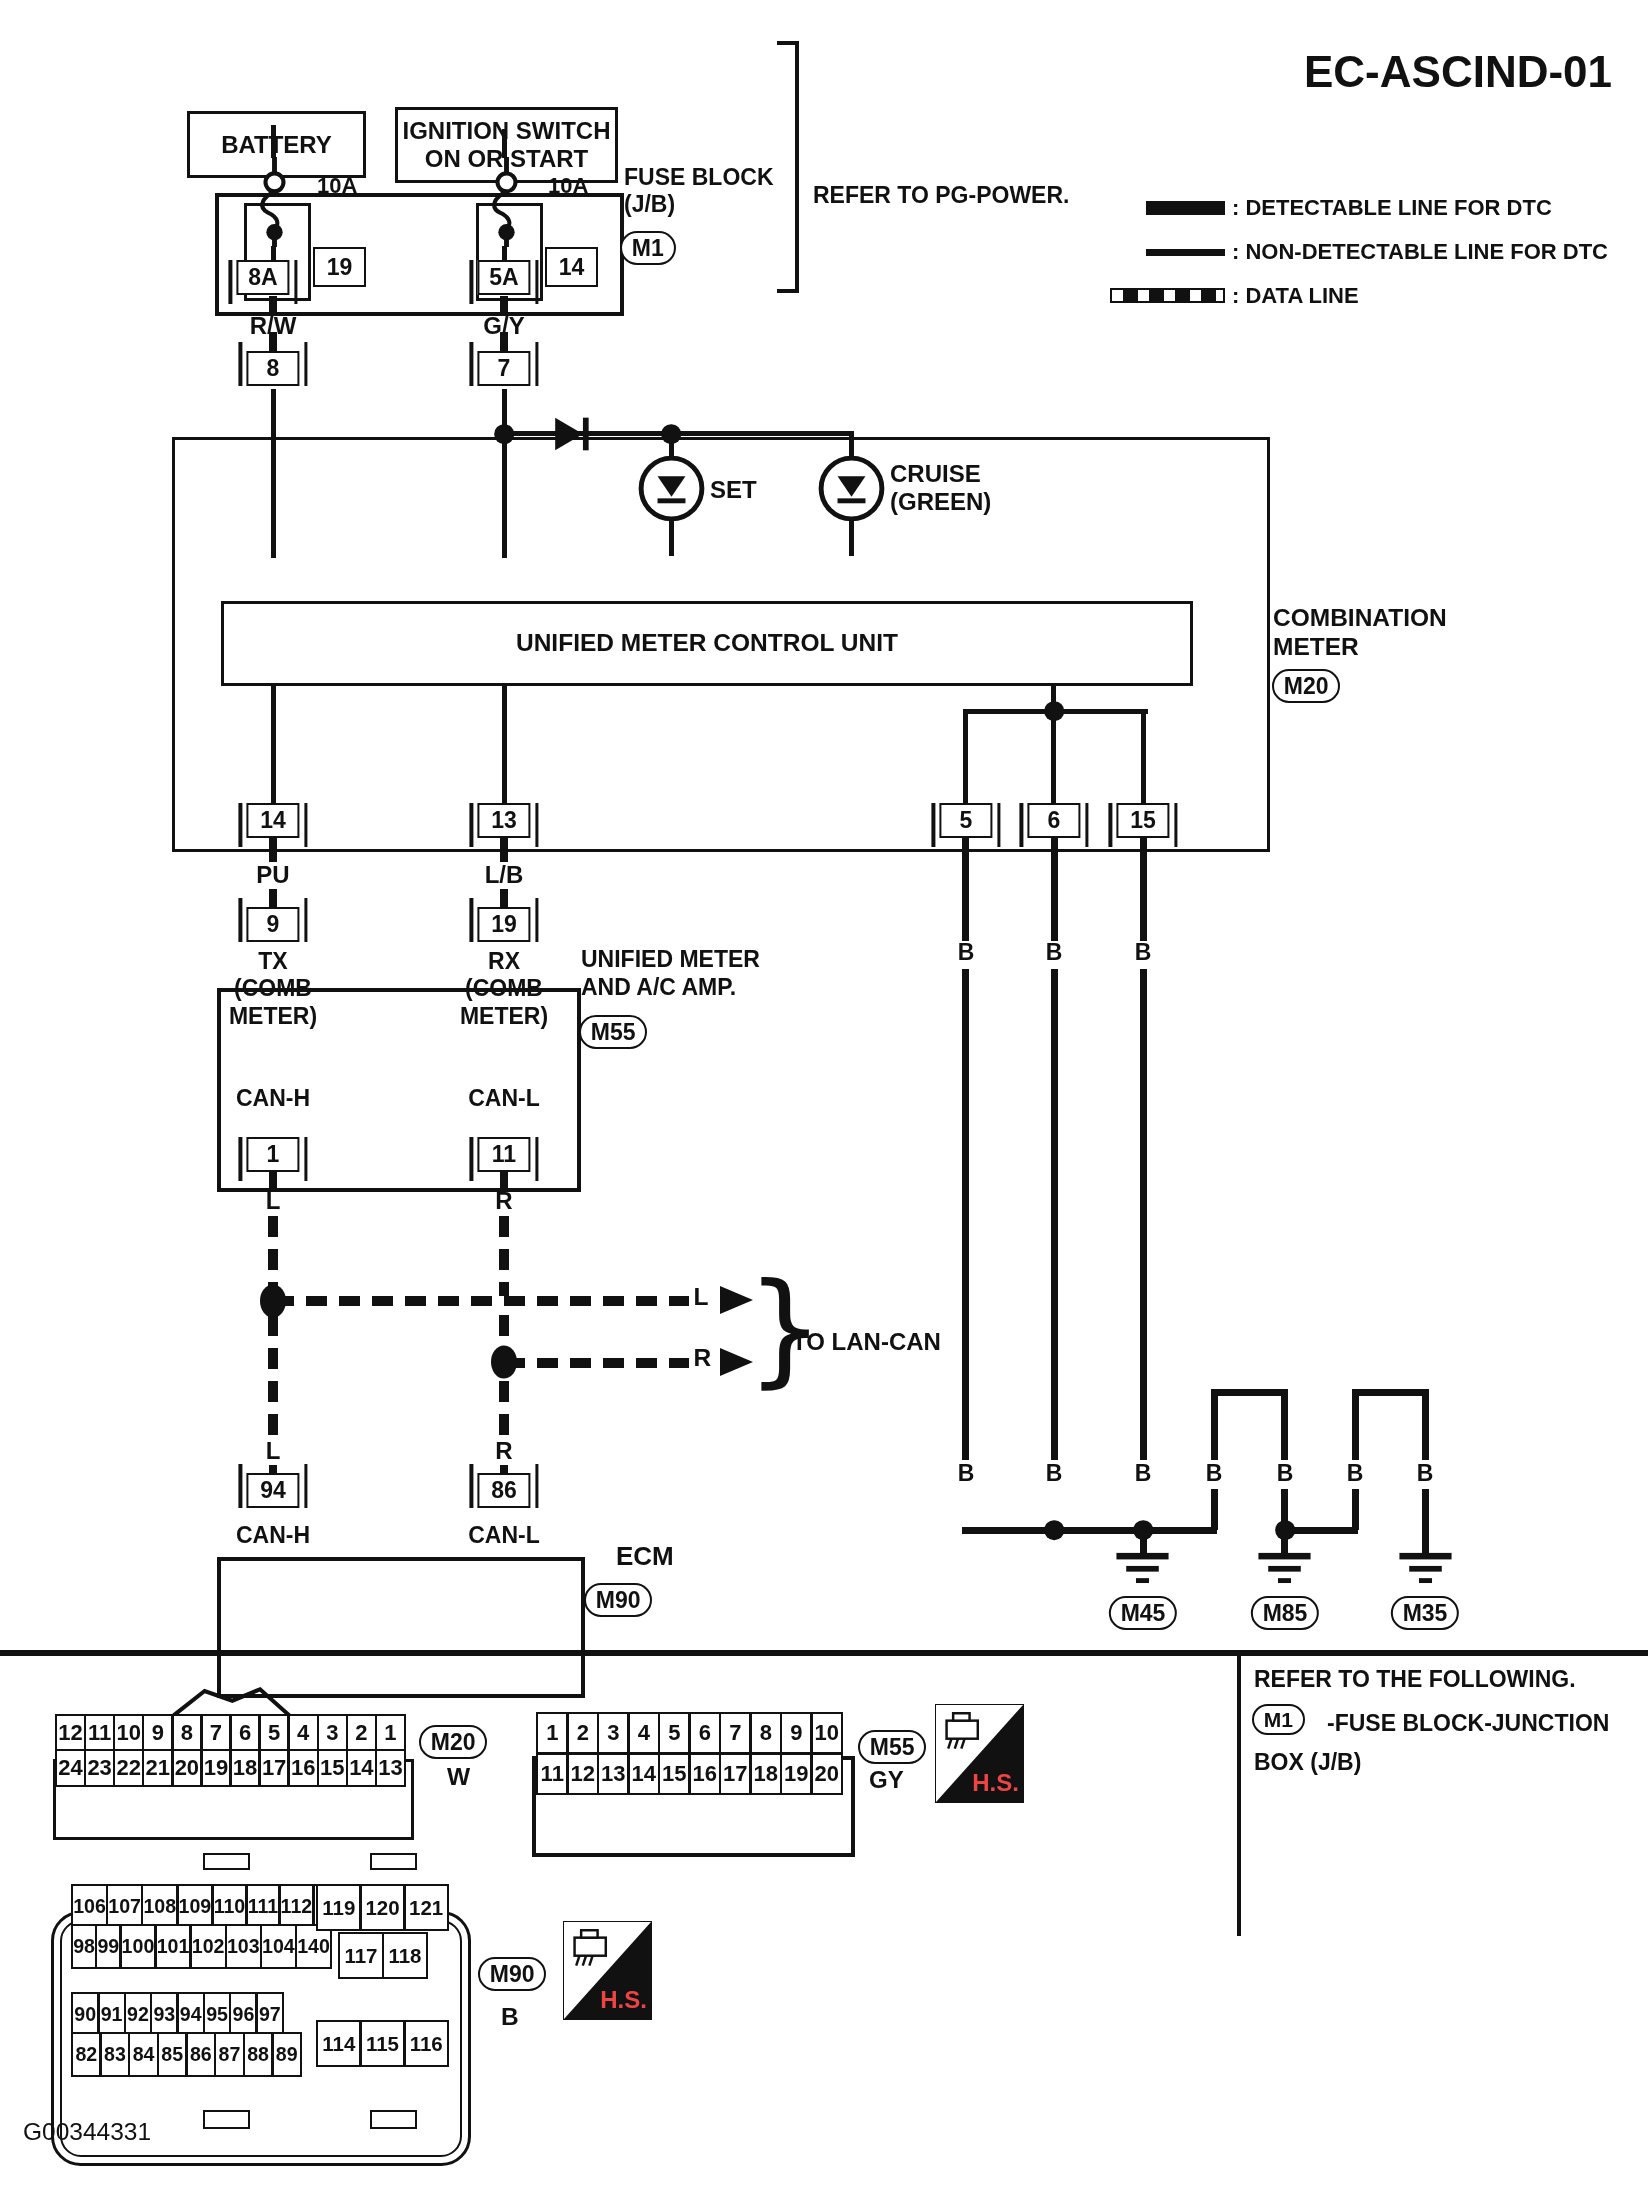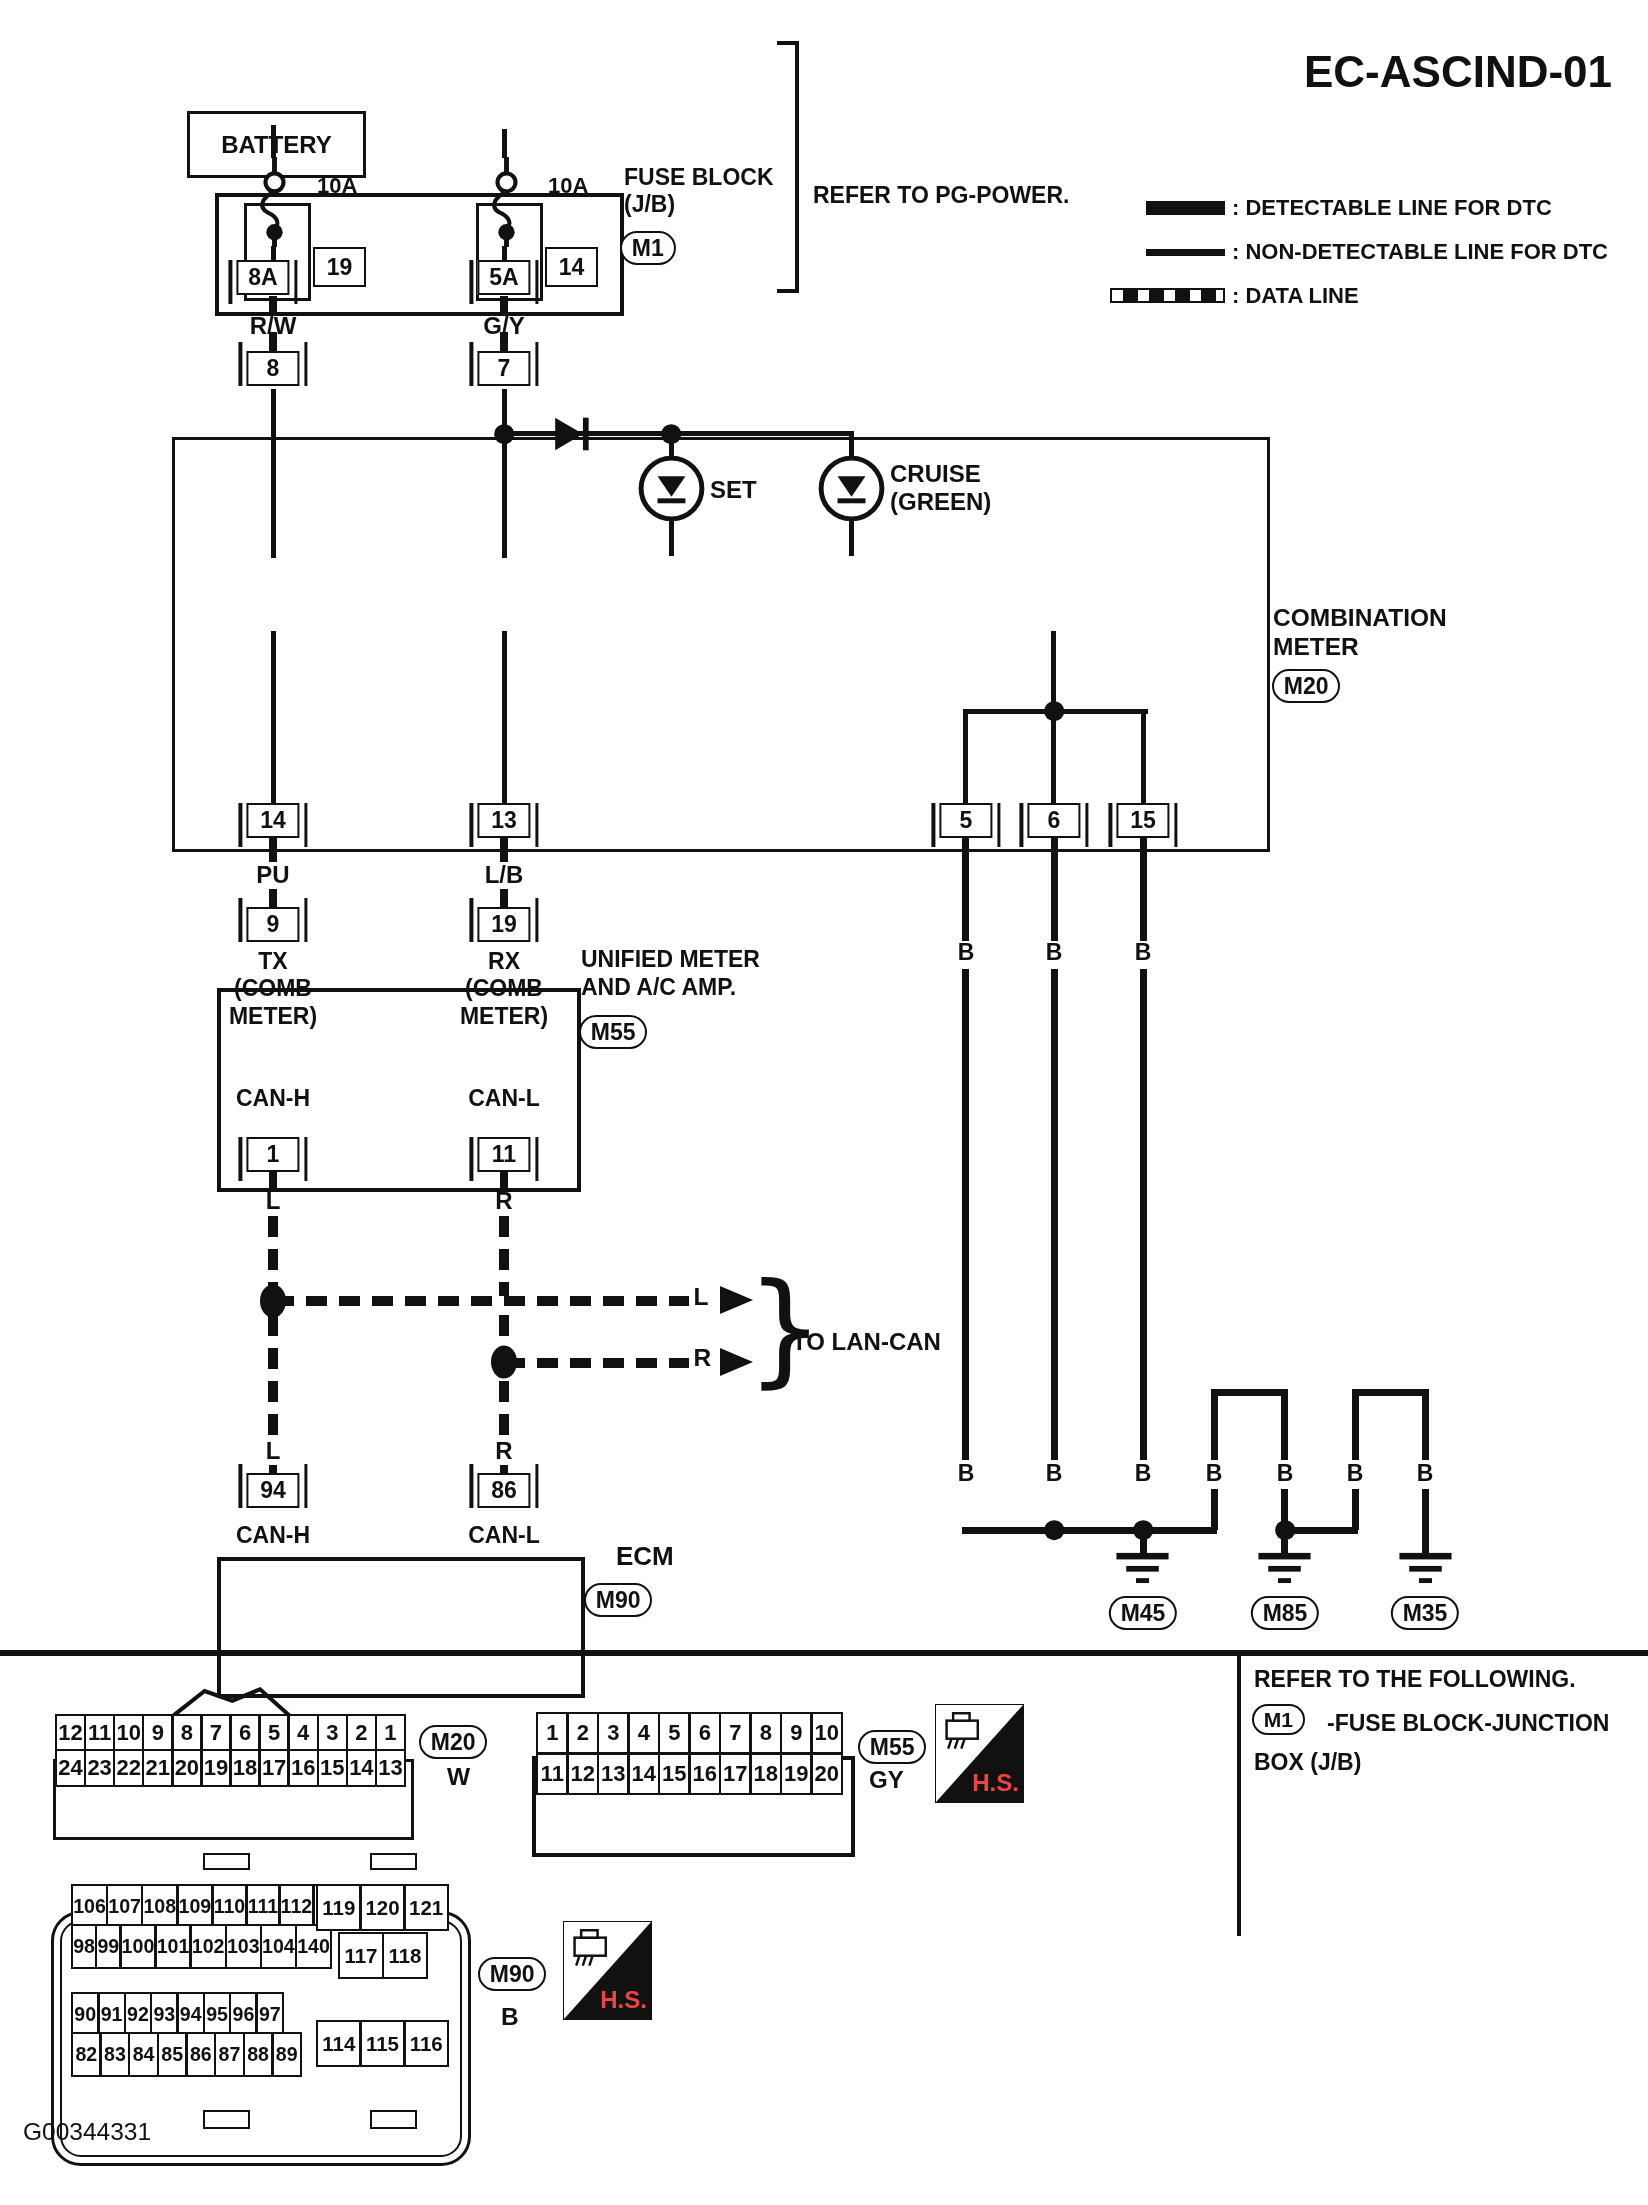--- a/index.html
+++ b/index.html
@@ -50,20 +50,24 @@
   <div class="legbar1" style="left:1146px;top:201px;width:79px;height:14px;"></div>
   <div class="t" style="left:1232px;top:195px;font-size:22px;">: DETECTABLE LINE FOR DTC</div>
   <div class="legbar2" style="left:1146px;top:249px;width:79px;height:6.5px;"></div>
   <div class="t" style="left:1232px;top:239px;font-size:22px;">: NON-DETECTABLE LINE FOR DTC</div>
   <div class="legbar3" style="left:1110px;top:288px;width:111px;height:10.6px;"></div>
   <div class="t" style="left:1232px;top:283px;font-size:22px;">: DATA LINE</div>
 
   <div class="frame fill" style="left:187px;top:64px;width:173px;height:61px;display:flex;align-items:center;justify-content:center;">
     <span class="t" style="position:static;font-size:24px;">BATTERY</span>
   </div>
+  <div class="frame fill" style="left:395px;top:60px;width:217px;height:70px;display:flex;flex-direction:column;align-items:center;justify-content:center;">
+    <span class="t" style="position:static;font-size:24px;">IGNITION SWITCH</span>
+    <span class="t" style="position:static;font-size:24px;">ON OR START</span>
+  </div>
 
   <span class="w" style="left:271px;top:125px;width:4.9px;height:33px;"></span>
   <span class="w" style="left:502px;top:129px;width:4.9px;height:29px;"></span>
 
   <div class="frame" style="left:215px;top:146px;width:401px;height:115px;border-width:4.1px;"></div>
   <div class="frame" style="left:244px;top:156px;width:61px;height:92px;"></div>
   <svg class="sym" style="left:245px;top:157px;" width="59" height="90" viewBox="0 0 72 110">
     <line x1="36" y1="0" x2="36" y2="21" stroke="#111" stroke-width="6"></line>
     <circle cx="36" cy="31" r="11" fill="#fff" stroke="#111" stroke-width="5"></circle>
     <path d="M36 42 C 20 50, 16 62, 28 68 C 41 74, 42 82, 36 90" fill="none" stroke="#111" stroke-width="5"></path>
@@ -129,20 +133,23 @@
   <span class="w" style="left:849px;top:431px;width:4.9px;height:26px;"></span>
   <svg class="sym" style="left:817px;top:454px;" width="69" height="69" viewBox="0 0 84 84">
     <circle cx="42" cy="42" r="37" fill="#fff" stroke="#111" stroke-width="6"></circle>
     <polygon points="25,27 59,27 42,52" fill="#111"></polygon>
     <rect x="25" y="54" width="34" height="6" fill="#111"></rect>
   </svg>
   <div class="t" style="left:890px;top:460px;font-size:24px;">CRUISE</div>
   <div class="t" style="left:890px;top:488px;font-size:24px;">(GREEN)</div>
   <span class="w" style="left:849px;top:518px;width:4.9px;height:38px;"></span>
 
+  <div class="frame fill" style="left:221px;top:554px;width:966px;height:79px;display:flex;align-items:center;justify-content:center;z-index:3;">
+    <span class="t" style="position:static;font-size:24.5px;">UNIFIED METER CONTROL UNIT</span>
+  </div>
 
   <span class="w" style="left:271px;top:631px;width:4.9px;height:172px;"></span>
   <span class="w" style="left:502px;top:631px;width:4.9px;height:172px;"></span>
   <span class="w" style="left:1051px;top:631px;width:4.9px;height:83px;"></span>
   <span class="w" style="left:963px;top:709px;width:185px;height:4.9px;"></span>
   <span class="dot" style="left:1054px;top:711px;"></span>
   <span class="w" style="left:963px;top:709px;width:4.9px;height:94px;"></span>
   <span class="w" style="left:1051px;top:709px;width:4.9px;height:94px;"></span>
   <span class="w" style="left:1141px;top:709px;width:4.9px;height:94px;"></span>
 

